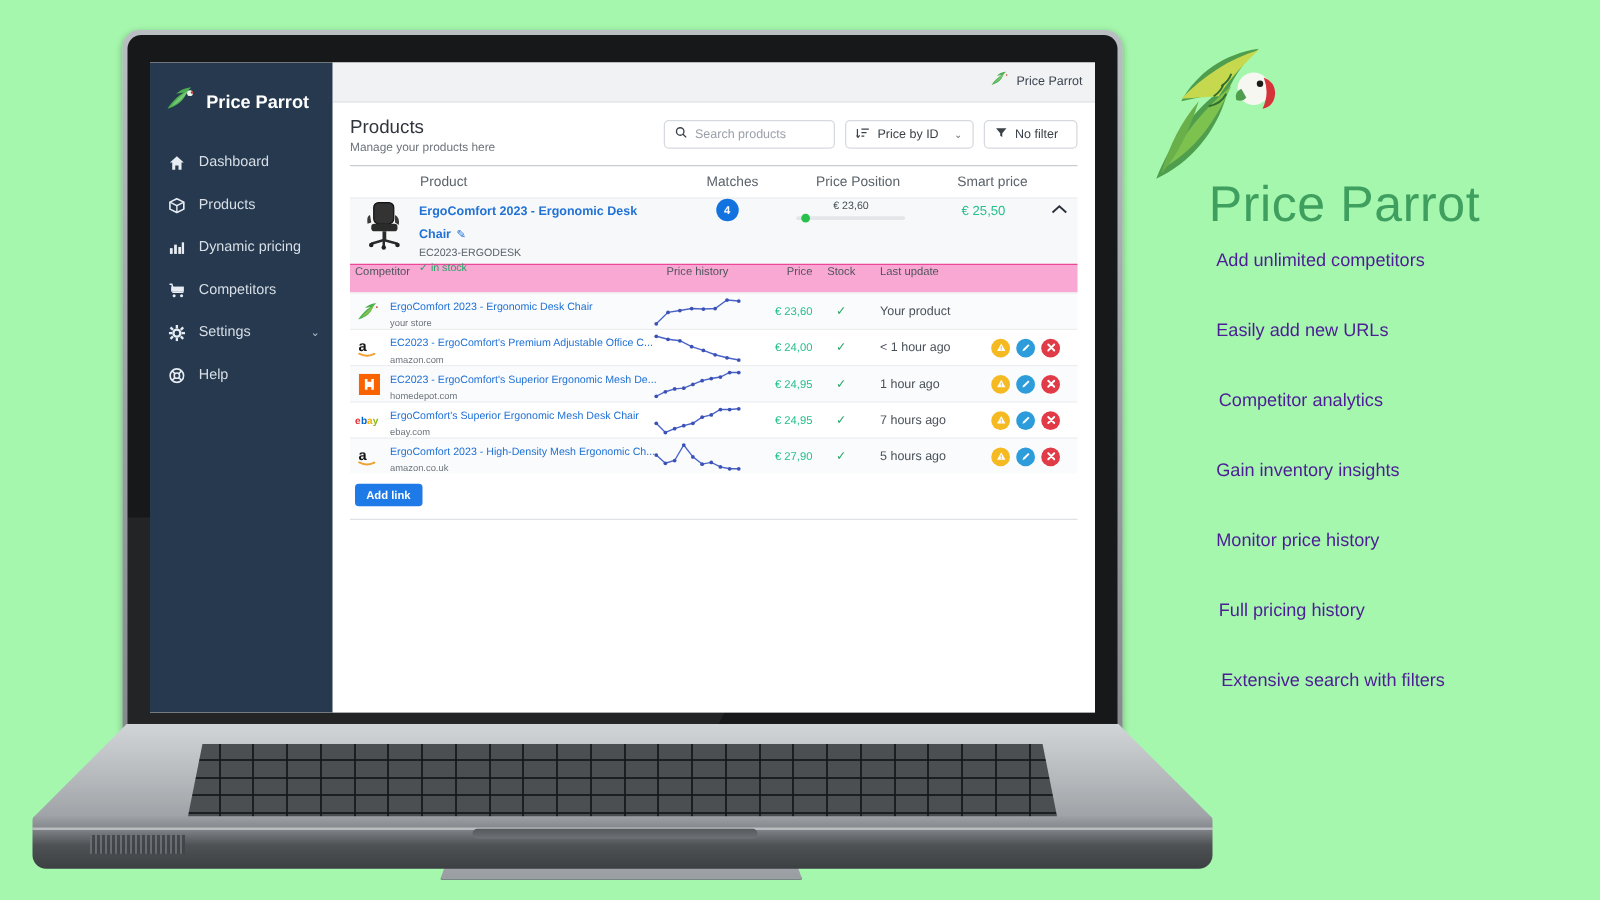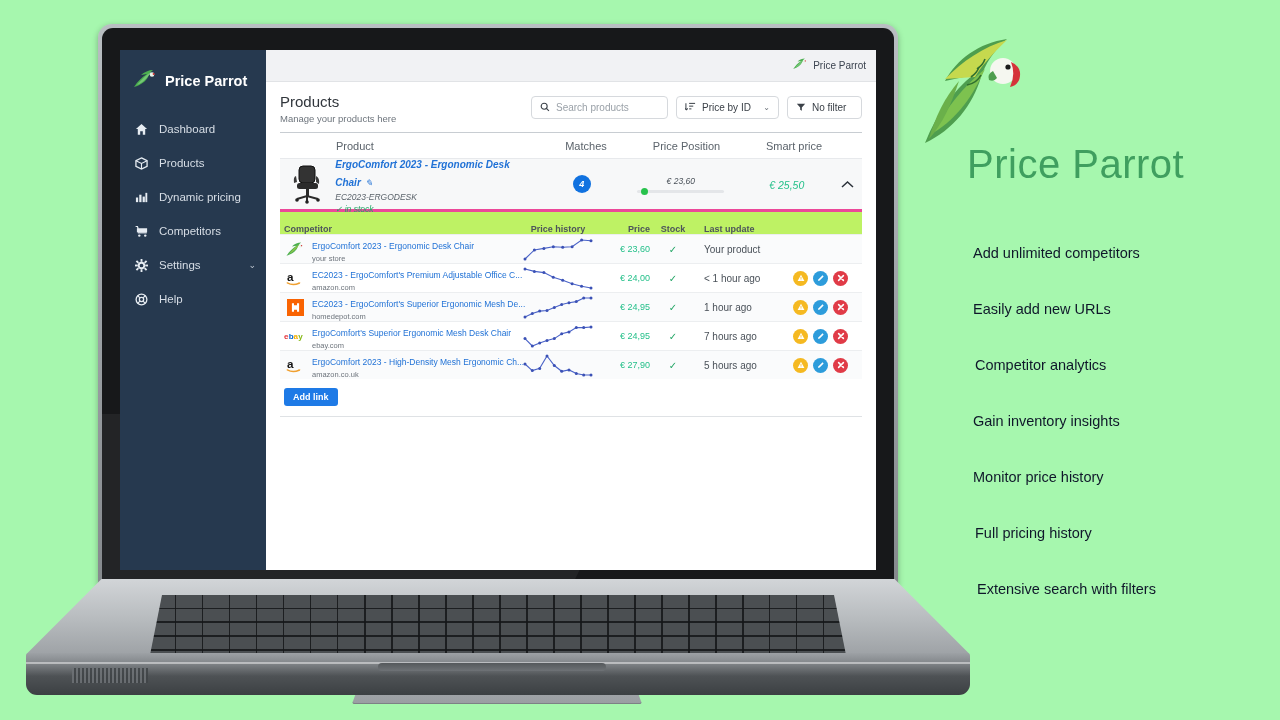--- a/index.html
+++ b/index.html
@@ -11,21 +11,21 @@
 
   
   #promo { position: absolute; left: 905px; top: 30px; width: 375px; height: 560px; }
   #promo-logo { position: absolute; left: 10px; top: 5px; width: 120px; height: 115px; }
   #promo-title {
     position: absolute; left: 62px; top: 112px;
     font-size: 40px; color: #3f9f5f; letter-spacing: .5px;
   }
   .promo-item {
     position: absolute; left: 60px; font-size: 14.5px;
-    color: #0f172a; white-space: nowrap; margin-top: 44px;
+    color: #4c1d95; white-space: nowrap;
   }
 
   
   #laptop { position: absolute; left: 22px; top: 14px; width: 945px; height: 700px; }
 
   #lid {
     position: absolute; left: 76px; top: 10px; width: 800px; height: 565px;
     background: linear-gradient(180deg,#b9bec2 0%, #9ba0a4 55%, #85898d 100%);
     border-radius: 14px 14px 6px 6px;
     box-shadow: 0 2px 6px rgba(0,0,0,.28);
@@ -138,23 +138,22 @@
     display: flex; align-items: center; height: 26px; font-size: 11px; color: #5b636b;
     border-bottom: 1px solid #e7e9ec;
   }
   .c-prod { width: 258px; padding-left: 56px; }
   .c-match { width: 96px; text-align: center; }
   .c-pos { width: 105px; text-align: center; }
   .c-smart { width: 110px; text-align: center; }
   .c-caret { flex: 1; text-align: right; padding-right: 8px; }
 
   #prod-row {
-    display: flex; align-items: center; height: 53px; background: #f7f8f9;
-    border-bottom: 3px solid #ec4899;
-    font-style: italic;
+    display: flex; height: 53px; background: #f7f8f9;
+    border-bottom: 1px solid #ec4899;
   }
   #prod-thumb { width: 56px; display: flex; justify-content: center; }
   #prod-info { width: 202px; }
   #prod-name { font-size: 10px; color: #2172d6; font-weight: 700; }
   #prod-sku { font-size: 8.5px; color: #5b636b; margin-top: 2px; }
   #prod-stock { font-size: 8.5px; color: #22a565; margin-top: 2px; }
   #match-badge {
     width: 18px; height: 18px; border-radius: 50%; background: #1172e0; color: #fff;
     font-size: 9px; display: flex; align-items: center; justify-content: center;
     margin: 0 auto; font-weight: 700;
@@ -165,22 +164,22 @@
     margin: 4px auto 0; position: relative;
   }
   #pos-dot {
     position: absolute; top: -2px; left: 0; width: 7px; height: 7px;
     border-radius: 50%; background: #27c24c;
   }
   #smart-val { font-size: 10.5px; color: #25c08a; }
 
   
   #comp-head {
-    display: flex; align-items: flex-end; height: 22px; font-size: 9px; color: #4d545b;
-    background: #bef264; padding-left: 4px; font-weight: bold;
+    display: flex; align-items: flex-start; height: 22px; font-size: 9px; color: #4d545b;
+    background: #f9a8d4; padding-left: 4px;
   }
   .k-comp { width: 232px; }
   .k-hist { width: 84px; text-align: center; }
   .k-price { width: 50px; text-align: right; }
   .k-stock { width: 46px; text-align: center; }
   .k-upd { width: 82px; text-align: left; padding-left: 8px; }
   .k-act { flex: 1; }
 
   .comp-row {
     display: flex; align-items: center; height: 29px; border-top: 1px solid #eceef0;

